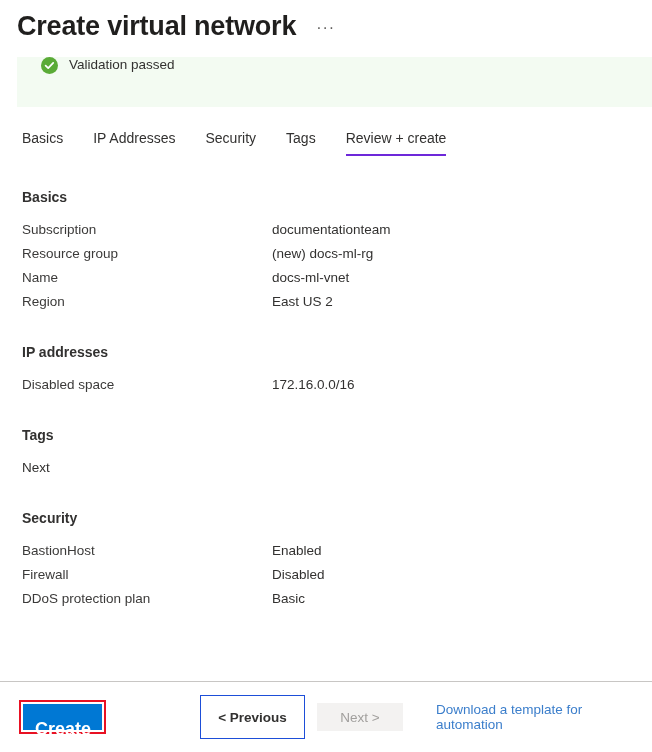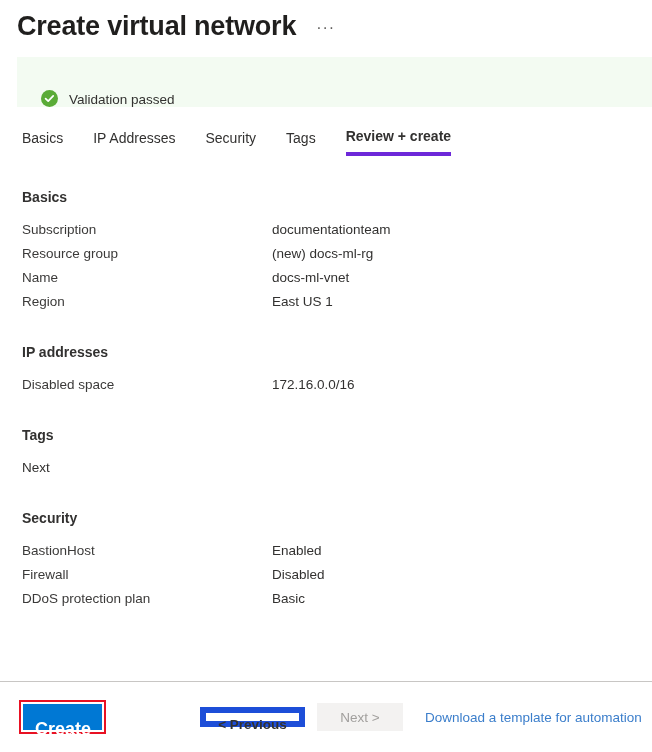--- a/index.html
+++ b/index.html
@@ -41,21 +41,21 @@
     padding-top: 4px;
   }
 
   
   .validation-banner {
     margin: 16px 0 0 17px;
     width: 635px;
     height: 50px;
     background: #f3fbf2;
     display: flex;
-    align-items: flex-end;
+    align-items: flex-start;
     padding-left: 24px;
     box-sizing: border-box;
   }
   .check-icon {
     width: 17px;
     height: 17px;
     flex: 0 0 17px;
     border-radius: 50%;
     background: #5aab37;
     display: flex;
@@ -81,22 +81,22 @@
     color: #323130;
     padding: 0 0 7px 0;
     margin-right: 30px;
     cursor: pointer;
     border-bottom: 2px solid transparent;
     line-height: 18px;
     white-space: nowrap;
   }
   .tab:last-child { margin-right: 0; }
   .tab.active {
-    font-weight: 700;
-    border-bottom: 4px solid #6d28d9;
+    font-weight: 400;
+    border-bottom: 2px solid #6d28d9;
   }
 
   
   .content {
     padding: 0 0 0 22px;
   }
   .section { margin-top: 30px; }
   .section:first-child { margin-top: 33px; }
   .section-title {
     font-size: 14px;
@@ -161,46 +161,46 @@
     height: 26px;
     cursor: pointer;
     line-height: 26px;
     padding: 12px;
   }
   .btn-prev {
     position: absolute;
     left: 200px;
     background: #ffffff;
     color: #323130;
-    border: 6px solid #1d4ed8;
+    border: 1px solid #1d4ed8;
     font-family: "Liberation Sans", sans-serif;
     font-size: 13.5px;
     font-weight: 600;
     width: 105px;
-    height: 16px;
+    height: 44px;
     cursor: pointer;
     padding: 4px;
   }
   .btn-next {
     position: absolute;
     left: 317px;
     background: #f3f2f1;
     color: #a19f9d;
     border: none;
     font-family: "Liberation Sans", sans-serif;
     font-size: 13.5px;
     font-weight: 400;
     width: 86px;
     height: 28px;
     cursor: default;
     padding: 0;
   }
   .download-link {
     position: absolute;
-    left: 425px;
+    left: 436px;
     font-size: 13.5px;
     color: #3b7ecb;
     text-decoration: none;
     cursor: pointer;
   }
 </style>
 </head>
 <body>
 
 <div class="page-header">
@@ -236,21 +236,21 @@
     <div class="row">
       <div class="row-label">Resource group</div>
       <div class="row-value">(new) docs-ml-rg</div>
     </div>
     <div class="row">
       <div class="row-label">Name</div>
       <div class="row-value">docs-ml-vnet</div>
     </div>
     <div class="row">
       <div class="row-label">Region</div>
-      <div class="row-value">East US 1</div>
+      <div class="row-value">East US 2</div>
     </div>
   </div>
 
   <div class="section">
     <div class="section-title">IP addresses</div>
     <div class="row">
       <div class="row-label">Disabled space</div>
       <div class="row-value">172.16.0.0/16</div>
     </div>
   </div>

